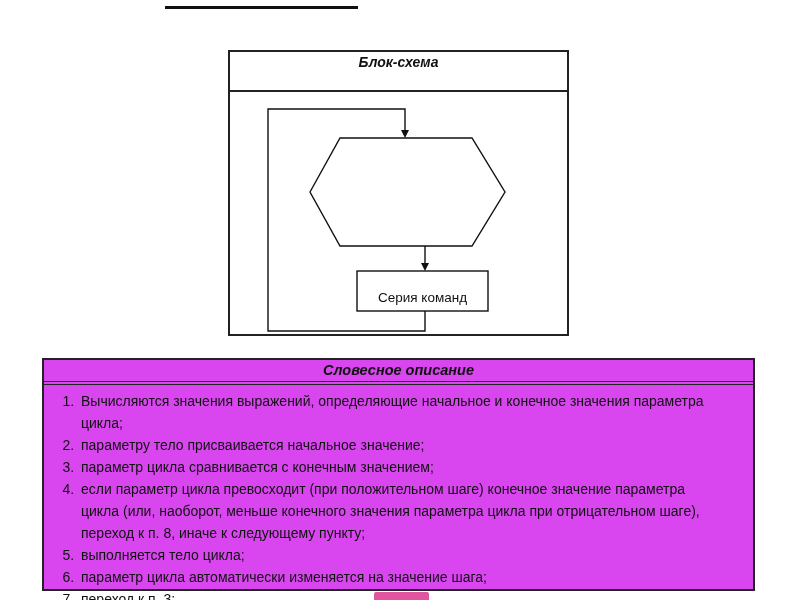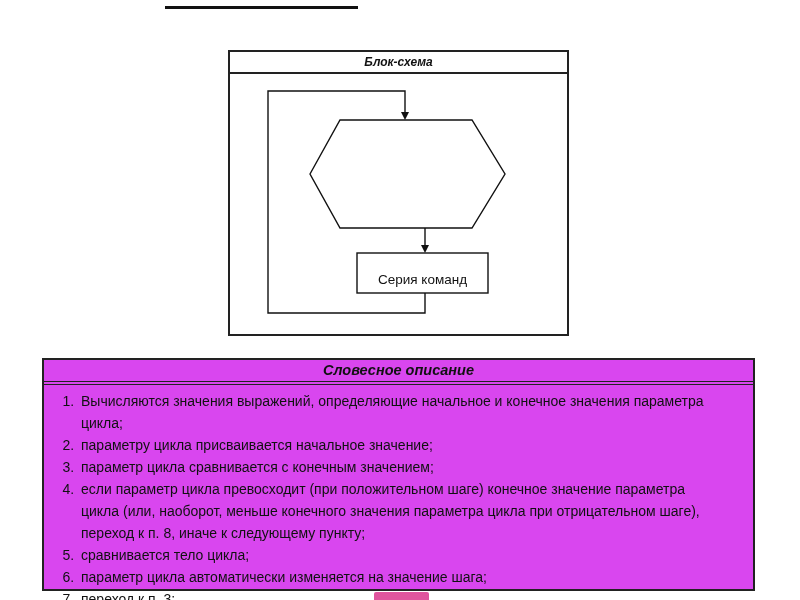--- a/index.html
+++ b/index.html
@@ -26,23 +26,23 @@
     color: #d4006a;
   }
 
   
   .flow-panel {
     position: absolute; left: 228px; top: 50px;
     width: 341px; height: 286px;
     border: 2px solid #222; background: #fff;
   }
   .panel-header {
-    height: 22px; line-height: 21px;
+    height: 40px; line-height: 21px;
     text-align: center;
-    font-weight: bold; font-style: italic; font-size: 12px;
+    font-weight: bold; font-style: italic; font-size: 14px;
     border-bottom: 2px solid #222;
   }
   .flow-canvas { position: relative; width: 337px; height: 258px; }
   .flow-canvas svg { position: absolute; left: 0; top: 0; }
 
   .hex-label {
     position: absolute; left: 97px; top: 59px; width: 161px;
     text-align: center; font-size: 13.5px; line-height: 16.5px;
     white-space: pre-line;
   }
@@ -104,24 +104,24 @@
         <rect x="127" y="179" width="131" height="40" fill="#ffffff" stroke="#111" stroke-width="1.4"></rect>
       </svg>
       <div class="proc-label">Серия команд</div>
     </div>
   </div>
 
   <div class="desc-panel">
     <div class="desc-header">Словесное описание</div>
     <ol class="desc-list">
       <li>Вычисляются значения выражений, определяющие начальное и конечное значения параметра цикла;</li>
-      <li>параметру цикла присваивается начальное значение;</li>
+      <li>параметру тело присваивается начальное значение;</li>
       <li>параметр цикла сравнивается с конечным значением;</li>
       <li>если параметр цикла превосходит (при положительном шаге) конечное значение параметра цикла (или, наоборот, меньше конечного значения параметра цикла при отрицательном шаге), переход к п. 8, иначе к следующему пункту;</li>
-      <li>сравнивается тело цикла;</li>
+      <li>выполняется тело цикла;</li>
       <li>параметр цикла автоматически изменяется на значение шага;</li>
       <li>переход к п. 3;</li>
       <li>конец меньше.</li>
     </ol>
   </div>
 
   <div class="footer-mark" style="background: rgb(224, 85, 158);"></div>
 
 </div>
 

